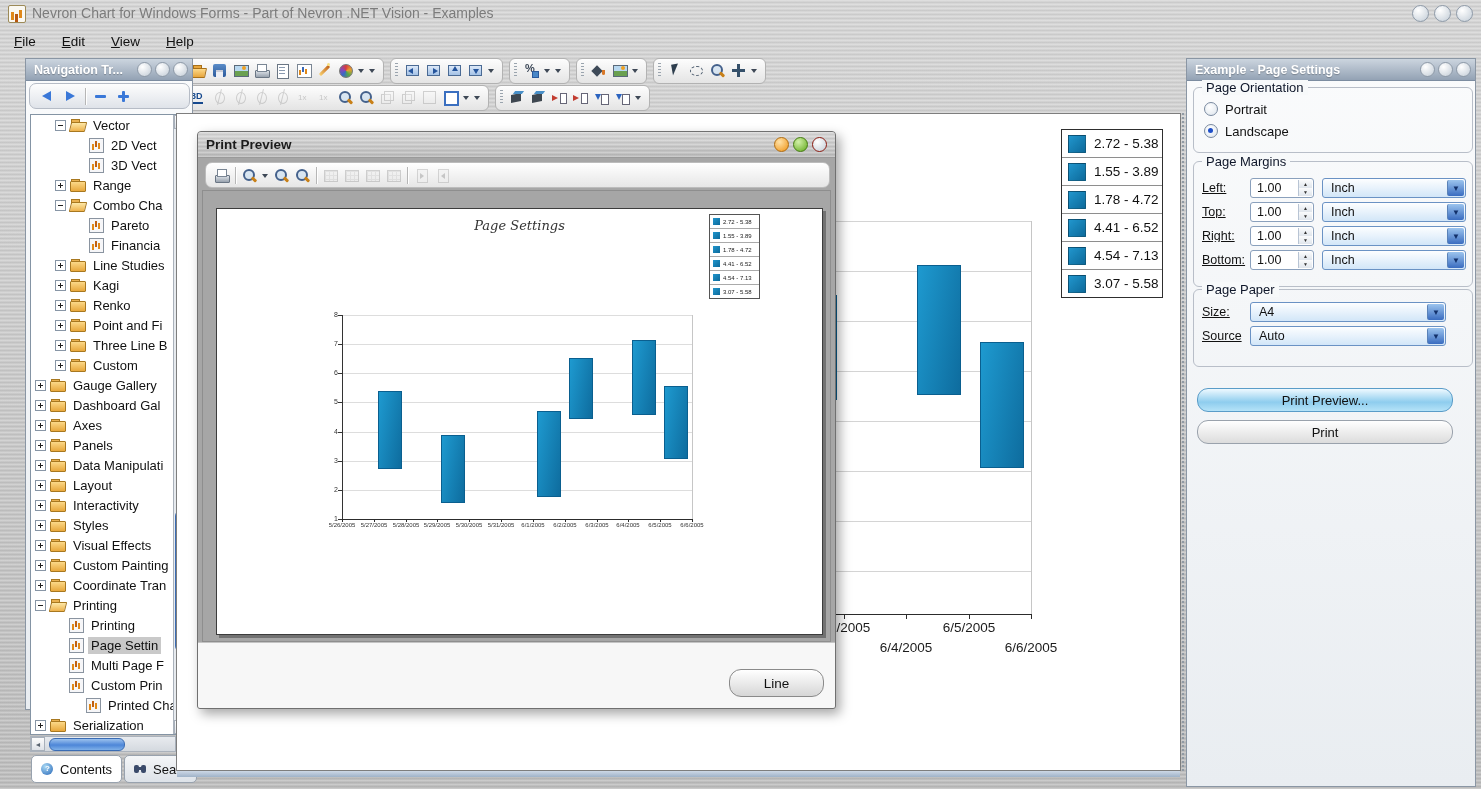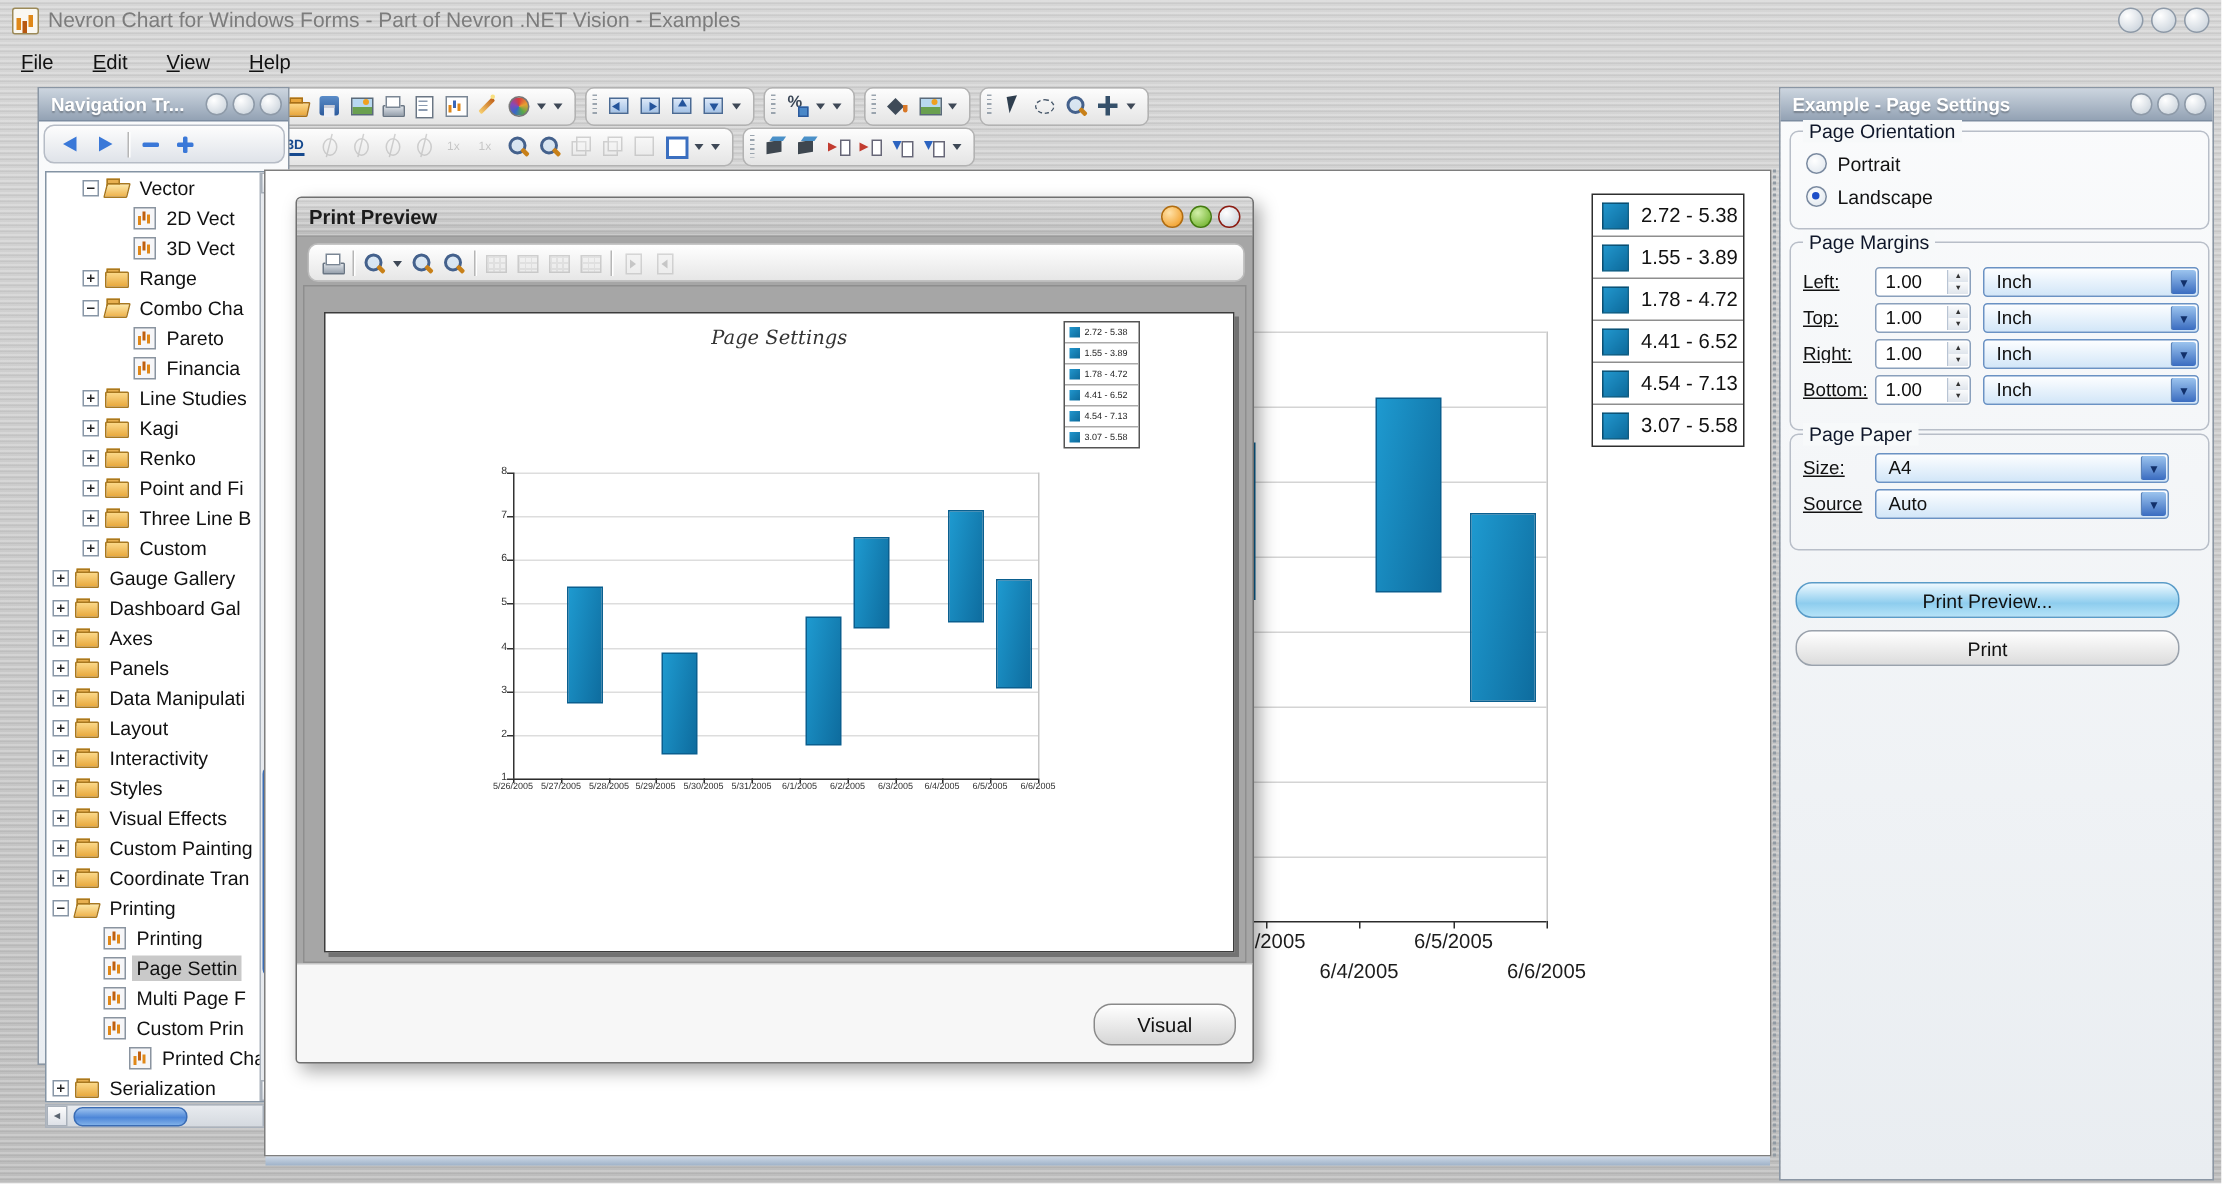--- a/index.html
+++ b/index.html
@@ -561,20 +561,30 @@
         <div class="sbbtn" style="left:0;top:0;width:14px;height:14px;">▲</div>
         <div class="sbthumb" style="left:1px;top:395px;width:11px;height:140px;"></div>
         <div class="sbbtn" style="left:0;bottom:0;width:14px;height:14px;">▼</div>
       </div>
     </div>
     <div class="hsb">
       <div class="sbbtn" style="left:0;top:0;width:14px;height:14px;">◄</div>
       <div class="sbthumbh" style="left:18px;top:1px;width:74px;height:11px;"></div>
       <div class="sbbtn" style="right:0;top:0;width:14px;height:14px;">►</div>
     </div>
+    <div class="navtabs">
+        <div class="navtab act">
+          <span class="tabico ti-contents"></span>
+          <span class="tablbl">Contents</span>
+        </div>
+        <div class="navtab">
+          <span class="tabico ti-search"></span>
+          <span class="tablbl">Sea...</span>
+        </div>
+      </div>
   </div>
 
   <div class="abs mainpanel">
     <div id="main-chart" class="abs" style="left:0;top:0;width:1003px;height:656px;">
         <div class="gl" style="left: 169px; top: 457px; width: 685px;"></div>
         <div class="gl" style="left: 169px; top: 407px; width: 685px;"></div>
         <div class="gl" style="left: 169px; top: 357px; width: 685px;"></div>
         <div class="gl" style="left: 169px; top: 307px; width: 685px;"></div>
         <div class="gl" style="left: 169px; top: 257px; width: 685px;"></div>
         <div class="gl" style="left: 169px; top: 207px; width: 685px;"></div>
@@ -772,21 +782,21 @@
           <div class="xlab-s" style="left: 459px; top: 313px; width: 32px;">6/6/2005</div>
           <div class="bar" style="left: 161px; top: 182px; width: 24px; height: 78px;"></div>
           <div class="bar" style="left: 224px; top: 226px; width: 24px; height: 68px;"></div>
           <div class="bar" style="left: 320px; top: 202px; width: 24px; height: 86px;"></div>
           <div class="bar" style="left: 352px; top: 149px; width: 24px; height: 61px;"></div>
           <div class="bar" style="left: 415px; top: 131px; width: 24px; height: 75px;"></div>
           <div class="bar" style="left: 447px; top: 177px; width: 24px; height: 73px;"></div>
         </div>
     </div>
     <div class="dlgfooter">
-      <div class="btn-close">Visual</div>
+      <div class="btn-close">Line</div>
     </div>
   </div>
 
   <div class="abs panel" style="left:1186px;top:58px;width:290px;height:729px;">
     <div class="ptitle">
       <span>Example - Page Settings</span>
       <span class="sp"></span>
       <span class="circ"></span>
       <span class="circ"></span>
       <span class="circ"></span>

